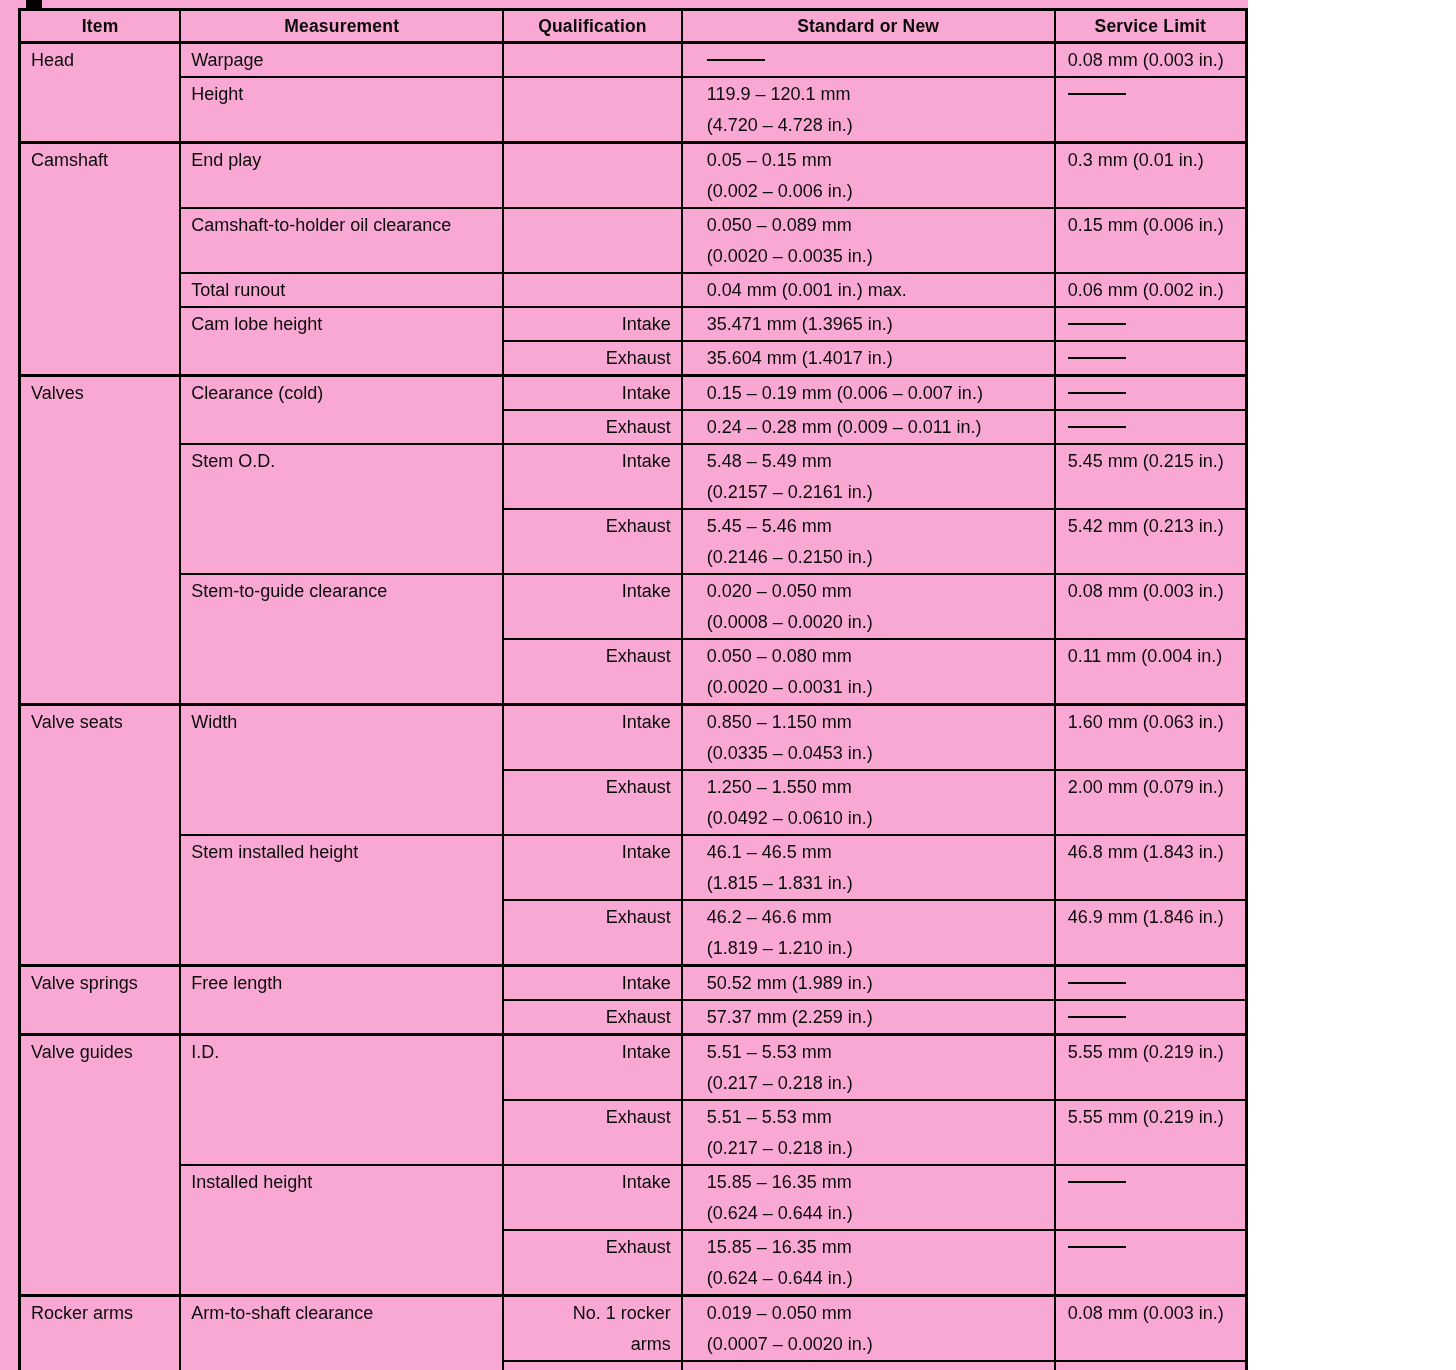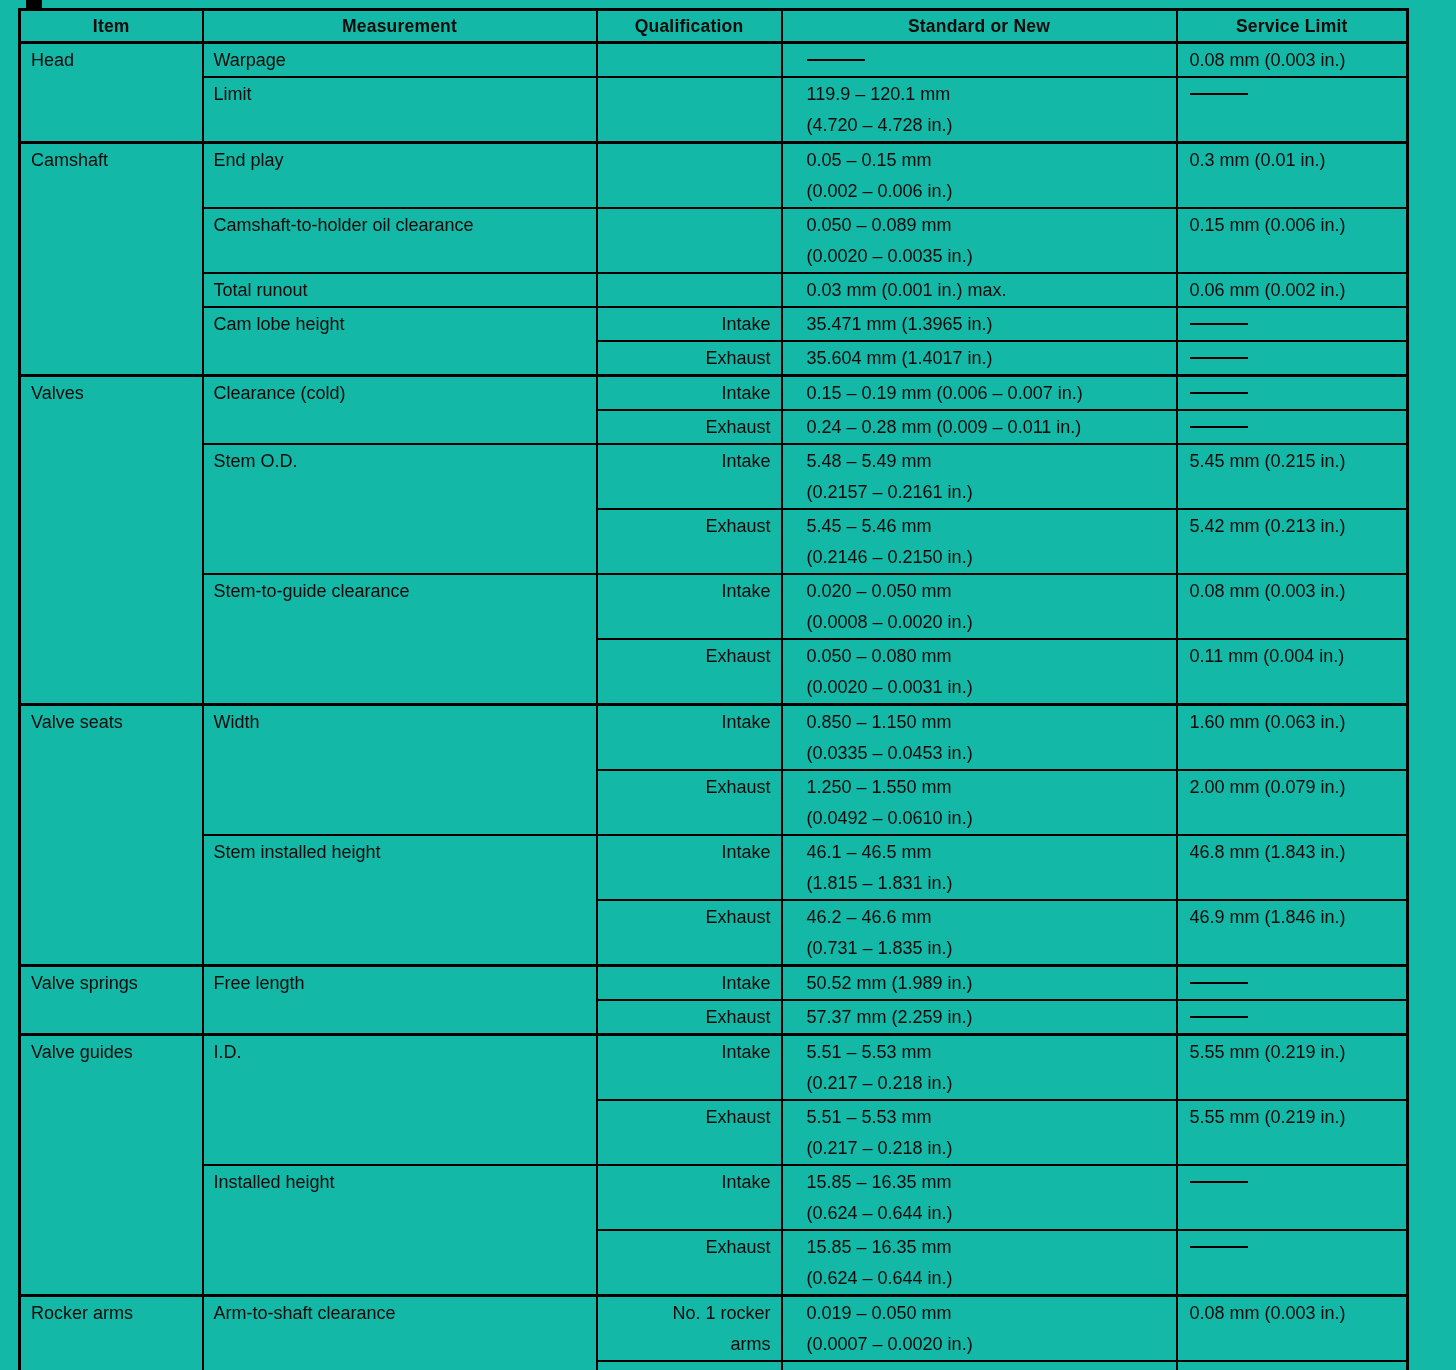--- a/index.html
+++ b/index.html
@@ -7,23 +7,23 @@
     padding: 0;
     width: 1456px;
     height: 1370px;
     background: #ffffff;
     overflow: hidden;
     font-family: "Liberation Sans", sans-serif;
     color: #0b0b0b;
   }
   .page {
     position: relative;
-    width: 1456px;
+    width: 1248px;
     height: 1370px;
-    background: #14b8a6;
+    background: #f9a8d4;
   }
   .scan-mark {
     position: absolute;
     left: 26px;
     top: 0;
     width: 16px;
     height: 9px;
     background: #000;
   }
   table.specs {
@@ -99,21 +99,21 @@
         <tr class="row-short b-group">
           <td class="cell-item" rowspan="2">Head</td>
           <td class="cell-meas" rowspan="1">Warpage</td>
           <td class="cell-qual"></td>
           <td class="cell-std">
             <div class="line"><span class="dash-line"></span></div>
           </td>
           <td class="cell-limit">0.08 mm (0.003 in.)</td>
         </tr>
         <tr class="row-tall b-meas">
-          <td class="cell-meas" rowspan="1">Limit</td>
+          <td class="cell-meas" rowspan="1">Height</td>
           <td class="cell-qual"></td>
           <td class="cell-std">
             <div class="line">119.9 – 120.1 mm</div>
             <div class="line">(4.720 – 4.728 in.)</div>
           </td>
           <td class="cell-limit"><span class="dash-line"></span></td>
         </tr>
         <tr class="row-tall b-group">
           <td class="cell-item" rowspan="5">Camshaft</td>
           <td class="cell-meas" rowspan="1">End play</td>
@@ -130,21 +130,21 @@
           <td class="cell-std">
             <div class="line">0.050 – 0.089 mm</div>
             <div class="line">(0.0020 – 0.0035 in.)</div>
           </td>
           <td class="cell-limit">0.15 mm (0.006 in.)</td>
         </tr>
         <tr class="row-short b-meas">
           <td class="cell-meas" rowspan="1">Total runout</td>
           <td class="cell-qual"></td>
           <td class="cell-std">
-            <div class="line">0.03 mm (0.001 in.) max.</div>
+            <div class="line">0.04 mm (0.001 in.) max.</div>
           </td>
           <td class="cell-limit">0.06 mm (0.002 in.)</td>
         </tr>
         <tr class="row-short b-meas">
           <td class="cell-meas" rowspan="2">Cam lobe height</td>
           <td class="cell-qual">
             <div class="line">Intake</div>
           </td>
           <td class="cell-std">
             <div class="line">35.471 mm (1.3965 in.)</div>
@@ -254,21 +254,21 @@
             <div class="line">(1.815 – 1.831 in.)</div>
           </td>
           <td class="cell-limit">46.8 mm (1.843 in.)</td>
         </tr>
         <tr class="row-tall b-sub">
           <td class="cell-qual">
             <div class="line">Exhaust</div>
           </td>
           <td class="cell-std">
             <div class="line">46.2 – 46.6 mm</div>
-            <div class="line">(0.731 – 1.835 in.)</div>
+            <div class="line">(1.819 – 1.210 in.)</div>
           </td>
           <td class="cell-limit">46.9 mm (1.846 in.)</td>
         </tr>
         <tr class="row-short b-group">
           <td class="cell-item" rowspan="2">Valve springs</td>
           <td class="cell-meas" rowspan="2">Free length</td>
           <td class="cell-qual">
             <div class="line">Intake</div>
           </td>
           <td class="cell-std">

